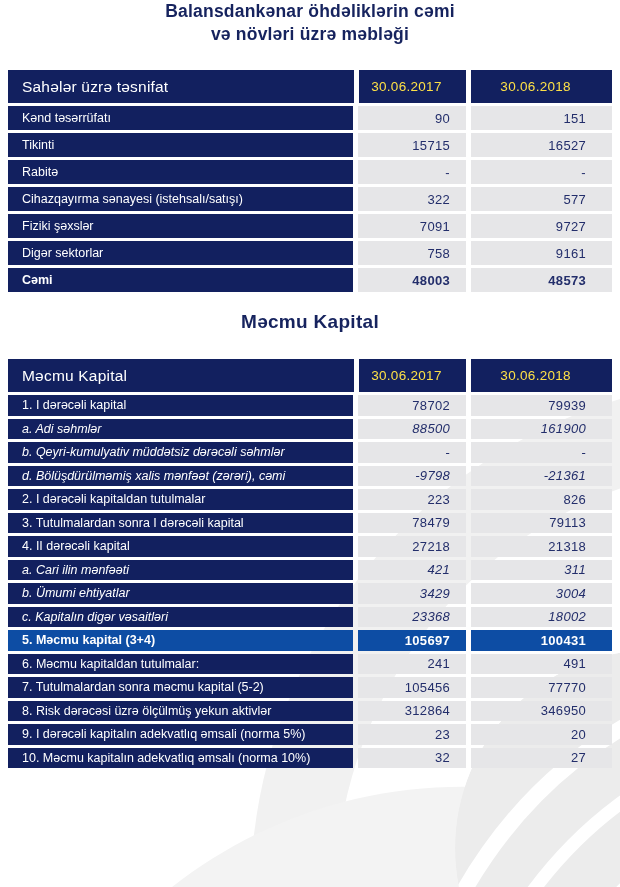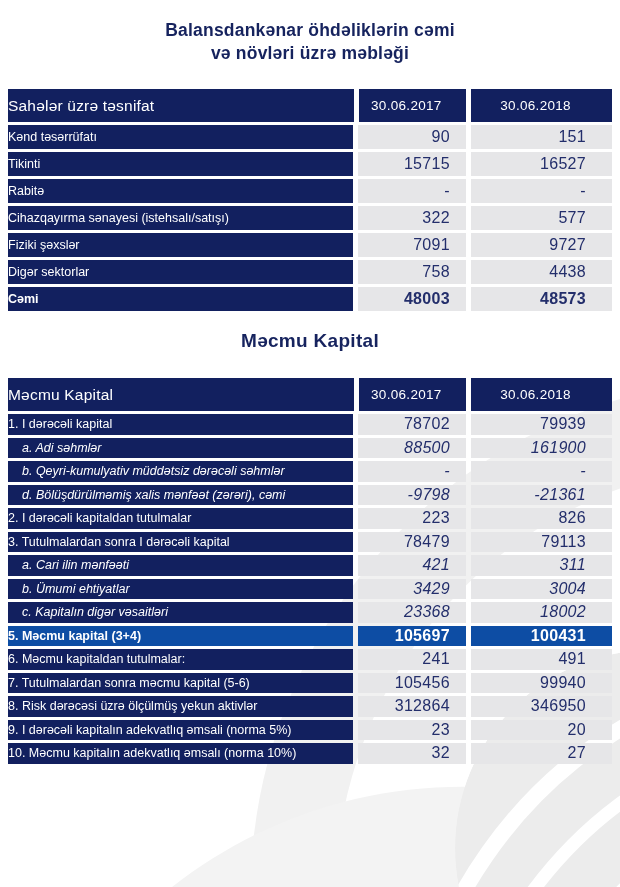--- a/index.html
+++ b/index.html
@@ -18,21 +18,20 @@
     background:#ffffff;
     overflow:hidden;
   }
   .watermark{
     position:absolute;top:0;left:0;width:620px;height:887px;
     z-index:0;pointer-events:none;
   }
   .content{position:relative;z-index:1;}
 
   .doc-title{
-    padding-top:19px;
     text-align:center;
     font-size:17.5px;
     font-weight:700;
     color:var(--titlecol);
     line-height:23px;
     letter-spacing:.2px;
   }
   .section-title{
     text-align:center;
     font-size:19px;
@@ -49,36 +48,37 @@
   .t-row{display:flex;gap:5px;margin-bottom:3px;}
   .tbl-1 .t-row{height:24px;}
   .tbl-2 .t-row{height:20.5px;}
   .t-row.header-row{height:33px;}
 
   .cell{display:flex;align-items:center;}
   .cell-label{
     width:354px;
     background:var(--navy);
     color:#ffffff;
+    padding-left:14px;
     font-size:12.5px;
   }
   .cell-val{
     background:var(--cellgray);
     color:var(--valtext);
     justify-content:flex-end;
-    font-size:16px;
+    font-size:13px;
     letter-spacing:.3px;
   }
   .c1{width:110px;padding-right:16px;}
   .c2{width:144px;padding-right:26px;}
 
   .header-row .cell-label{font-size:15.5px;letter-spacing:.2px;}
   .header-row .cell-val{
     background:var(--navy);
-    color:#ffffff;
+    color:#fde047;
     justify-content:center;
     padding-right:12px;
     font-size:13.5px;
     letter-spacing:.3px;
   }
 
   .row-sub .cell-label{font-style:italic;padding-left:14px;}
   .row-sub .cell-val{font-style:italic;}
   .row-total .cell-label,
   .row-total .cell-val{font-weight:700;}
@@ -145,21 +145,21 @@
             <div class="cell cell-val c2">577</div>
           </div>
           <div class="t-row row-normal">
             <div class="cell cell-label">Fiziki şəxslər</div>
             <div class="cell cell-val c1">7091</div>
             <div class="cell cell-val c2">9727</div>
           </div>
           <div class="t-row row-normal">
             <div class="cell cell-label">Digər sektorlar</div>
             <div class="cell cell-val c1">758</div>
-            <div class="cell cell-val c2">4438</div>
+            <div class="cell cell-val c2">9161</div>
           </div>
           <div class="t-row row-total">
             <div class="cell cell-label">Cəmi</div>
             <div class="cell cell-val c1">48003</div>
             <div class="cell cell-val c2">48573</div>
           </div>
         </div>
     </div>
 
     <div class="section-title">Məcmu Kapital</div>
@@ -194,20 +194,25 @@
           <div class="t-row row-normal">
             <div class="cell cell-label">2. I dərəcəli kapitaldan tutulmalar</div>
             <div class="cell cell-val c1">223</div>
             <div class="cell cell-val c2">826</div>
           </div>
           <div class="t-row row-normal">
             <div class="cell cell-label">3. Tutulmalardan sonra I dərəcəli kapital</div>
             <div class="cell cell-val c1">78479</div>
             <div class="cell cell-val c2">79113</div>
           </div>
+          <div class="t-row row-normal">
+            <div class="cell cell-label">4. II dərəcəli kapital</div>
+            <div class="cell cell-val c1">27218</div>
+            <div class="cell cell-val c2">21318</div>
+          </div>
           <div class="t-row row-sub">
             <div class="cell cell-label">a. Cari ilin mənfəəti</div>
             <div class="cell cell-val c1">421</div>
             <div class="cell cell-val c2">311</div>
           </div>
           <div class="t-row row-sub">
             <div class="cell cell-label">b. Ümumi ehtiyatlar</div>
             <div class="cell cell-val c1">3429</div>
             <div class="cell cell-val c2">3004</div>
           </div>
@@ -220,23 +225,23 @@
             <div class="cell cell-label">5. Məcmu kapital (3+4)</div>
             <div class="cell cell-val c1">105697</div>
             <div class="cell cell-val c2">100431</div>
           </div>
           <div class="t-row row-normal">
             <div class="cell cell-label">6. Məcmu kapitaldan tutulmalar:</div>
             <div class="cell cell-val c1">241</div>
             <div class="cell cell-val c2">491</div>
           </div>
           <div class="t-row row-normal">
-            <div class="cell cell-label">7. Tutulmalardan sonra məcmu kapital (5-6)</div>
+            <div class="cell cell-label">7. Tutulmalardan sonra məcmu kapital (5-2)</div>
             <div class="cell cell-val c1">105456</div>
-            <div class="cell cell-val c2">99940</div>
+            <div class="cell cell-val c2">77770</div>
           </div>
           <div class="t-row row-normal">
             <div class="cell cell-label">8. Risk dərəcəsi üzrə ölçülmüş yekun aktivlər</div>
             <div class="cell cell-val c1">312864</div>
             <div class="cell cell-val c2">346950</div>
           </div>
           <div class="t-row row-normal">
             <div class="cell cell-label">9. I dərəcəli kapitalın adekvatlıq əmsali (norma 5%)</div>
             <div class="cell cell-val c1">23</div>
             <div class="cell cell-val c2">20</div>

